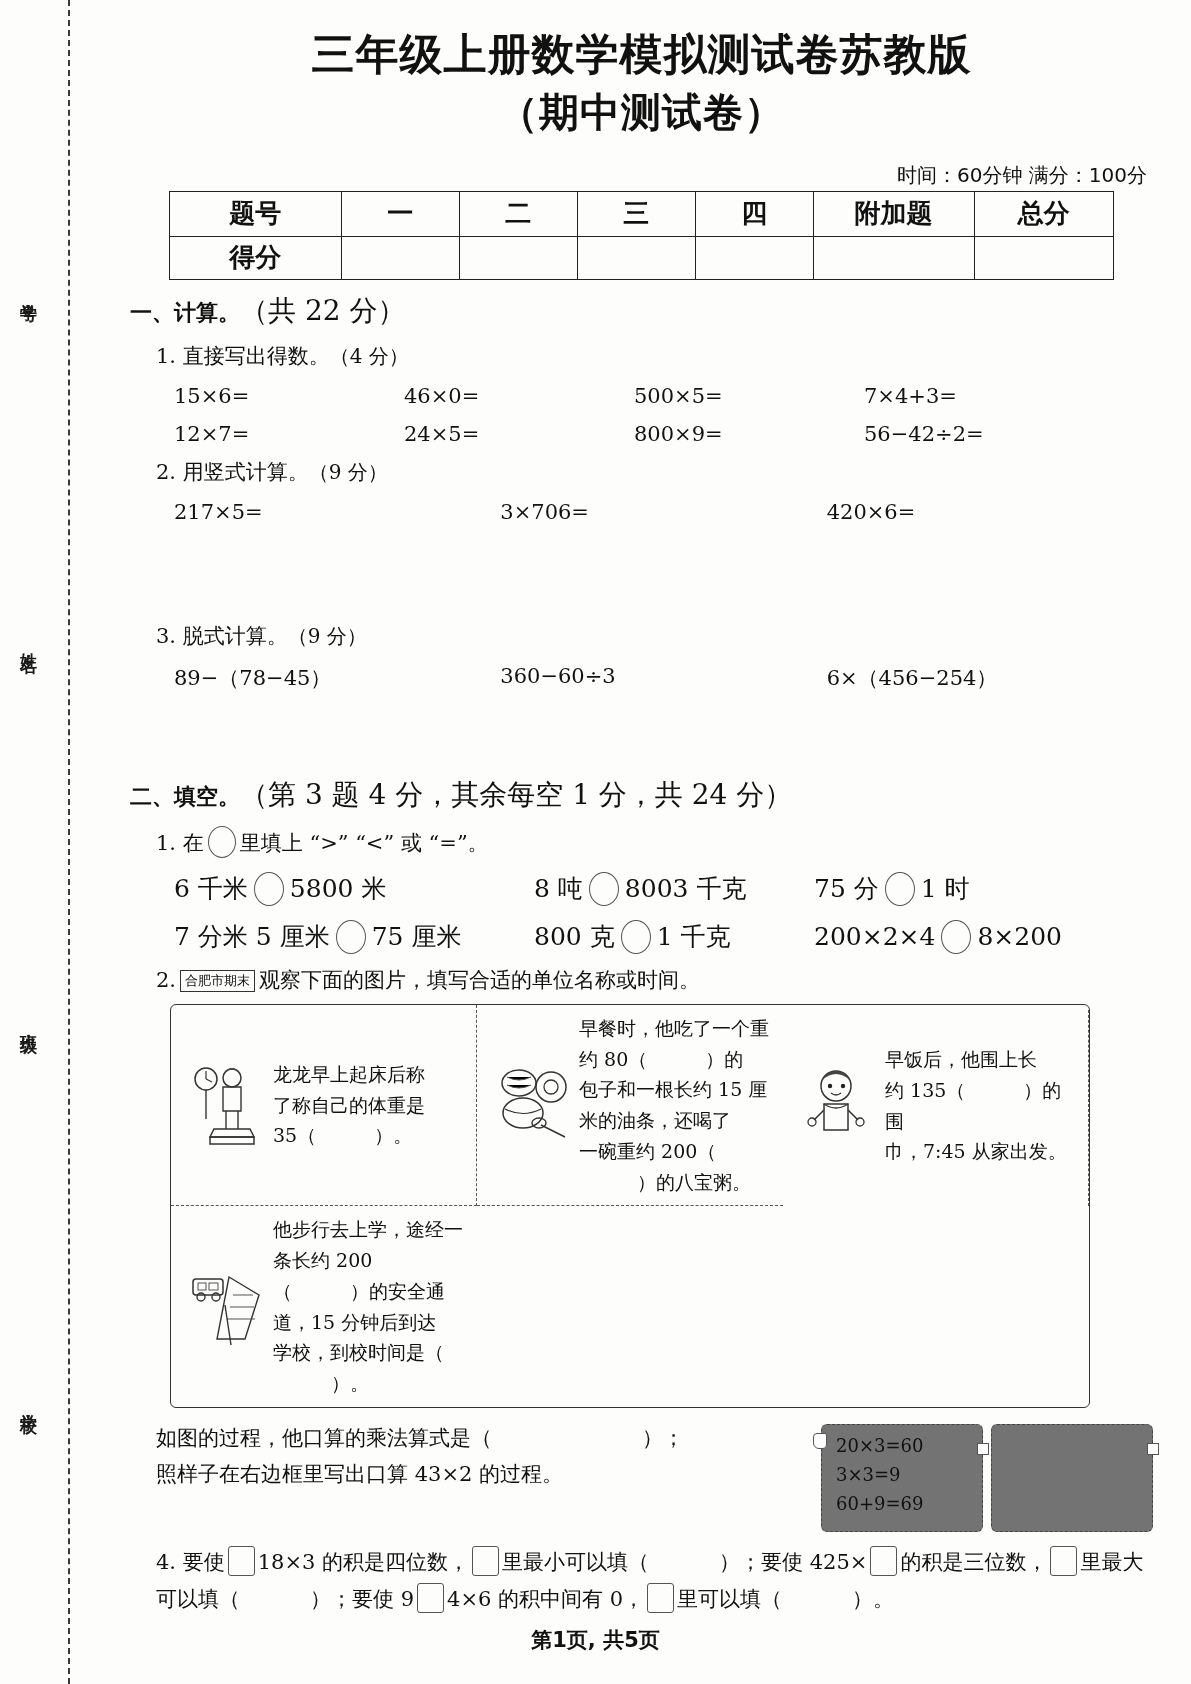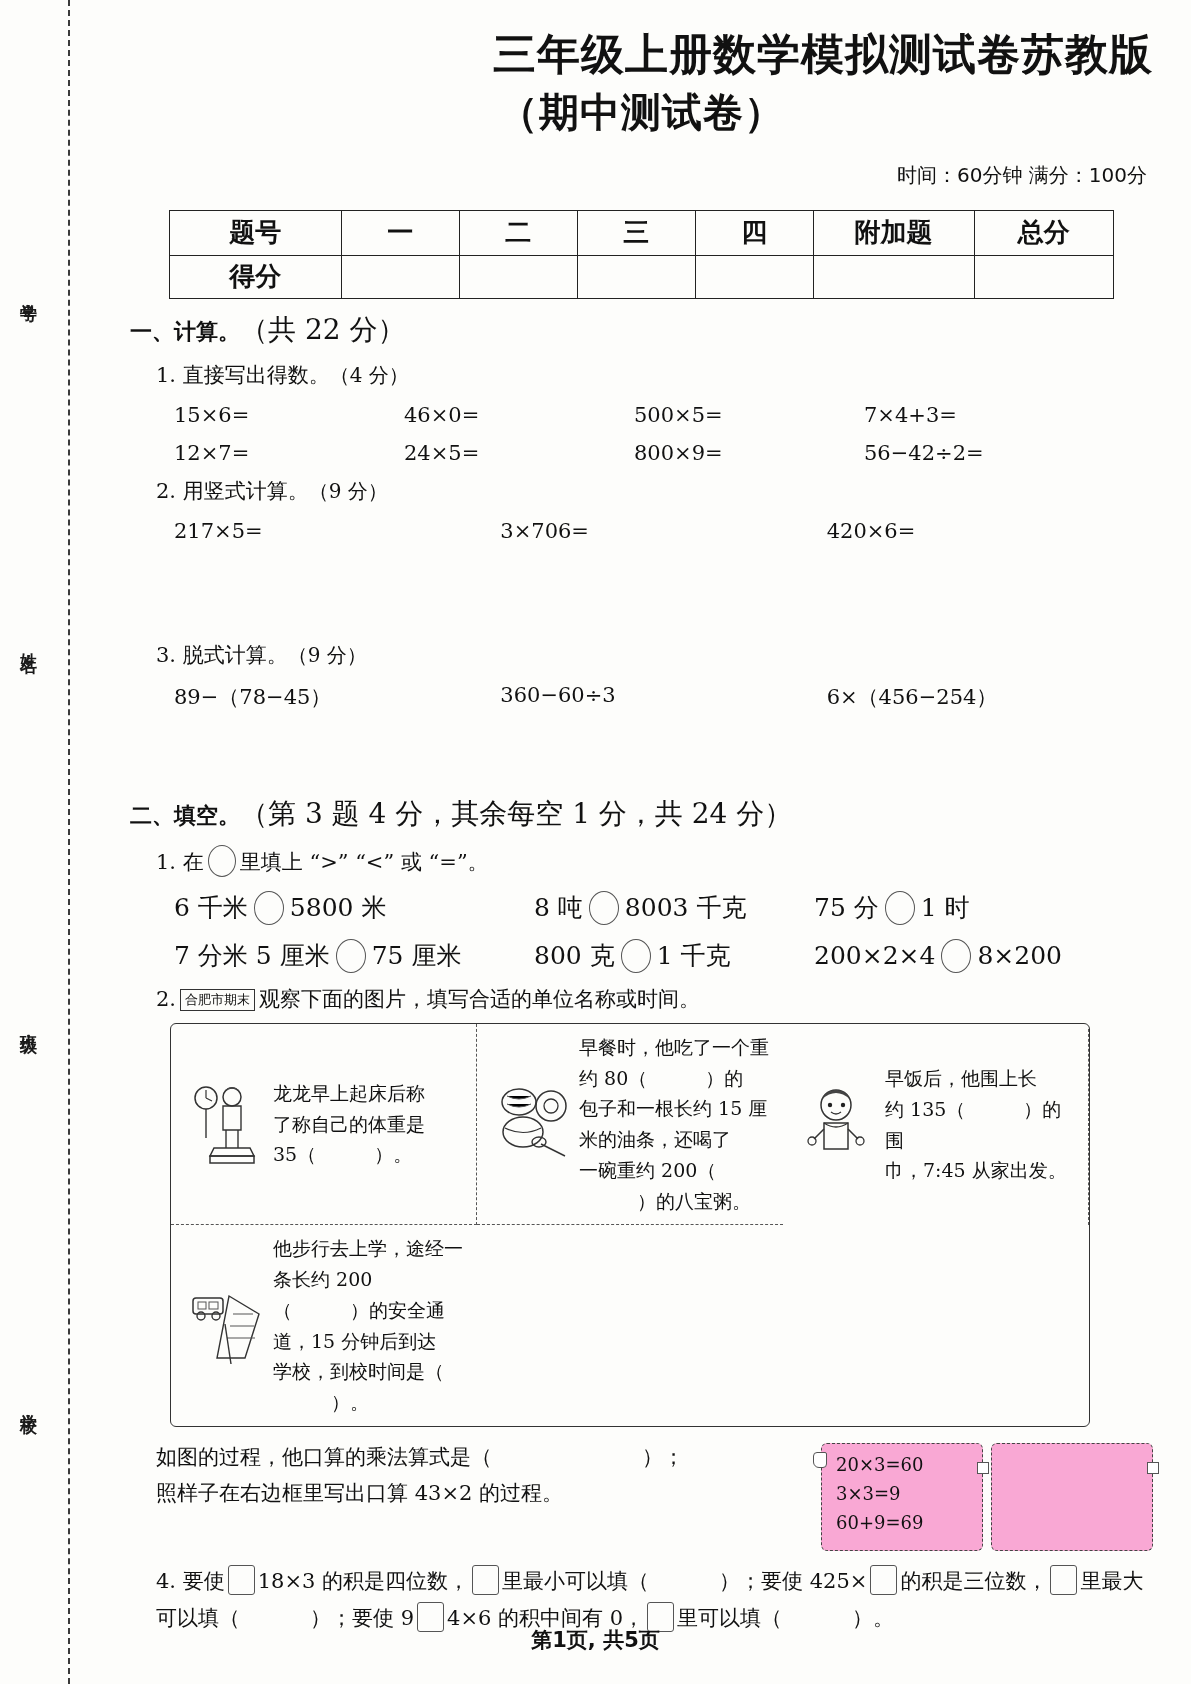--- a/index.html
+++ b/index.html
@@ -45,21 +45,21 @@
 
   
   .page {
     position: absolute;
     left: 92px; top: 0;
     width: 1099px; height: 100%;
     padding: 18px 38px 0 38px;
   }
 
   .title {
-    text-align: right;
+    text-align: center;
     font-size: 43px;
     font-weight: bold;
     font-family: "DejaVu Sans", "Liberation Sans", sans-serif;
     letter-spacing: 1px;
     line-height: 1.32;
     margin-top: 8px;
   }
   .subtitle {
     text-align: center;
     font-size: 40px;
@@ -71,21 +71,21 @@
   .meta-line {
     text-align: right;
     font-size: 20px;
     margin-top: 22px;
     padding-right: 6px;
     font-family: "DejaVu Sans", "Liberation Sans", sans-serif;
   }
 
   table.score-table {
     width: 945px;
-    margin: 21px auto 0 auto;
+    margin: 2px auto 0 auto;
     border-collapse: collapse;
     table-layout: fixed;
   }
   table.score-table td {
     border: 1.6px solid #222;
     height: 45px;
     text-align: center;
     font-size: 26px;
     font-weight: bold;
     font-family: "DejaVu Serif", "Liberation Serif", serif;
@@ -218,21 +218,21 @@
   .note-box {
     width: 162px;
     min-height: 108px;
     border: 1.6px dashed #444;
     border-radius: 6px;
     padding: 6px 8px 4px 14px;
     font-size: 18px;
     line-height: 1.62;
     font-family: "DejaVu Serif", "Liberation Serif", serif;
     position: relative;
-    background: #f9a8d4;
+    background: #737373;
   }
   .note-box .clip {
     position: absolute;
     left: -9px; top: 8px;
     width: 14px; height: 16px;
     border: 1.4px solid #555;
     border-radius: 4px 2px 4px 6px;
     background: #fff;
   }
   .note-box .clip2 {

